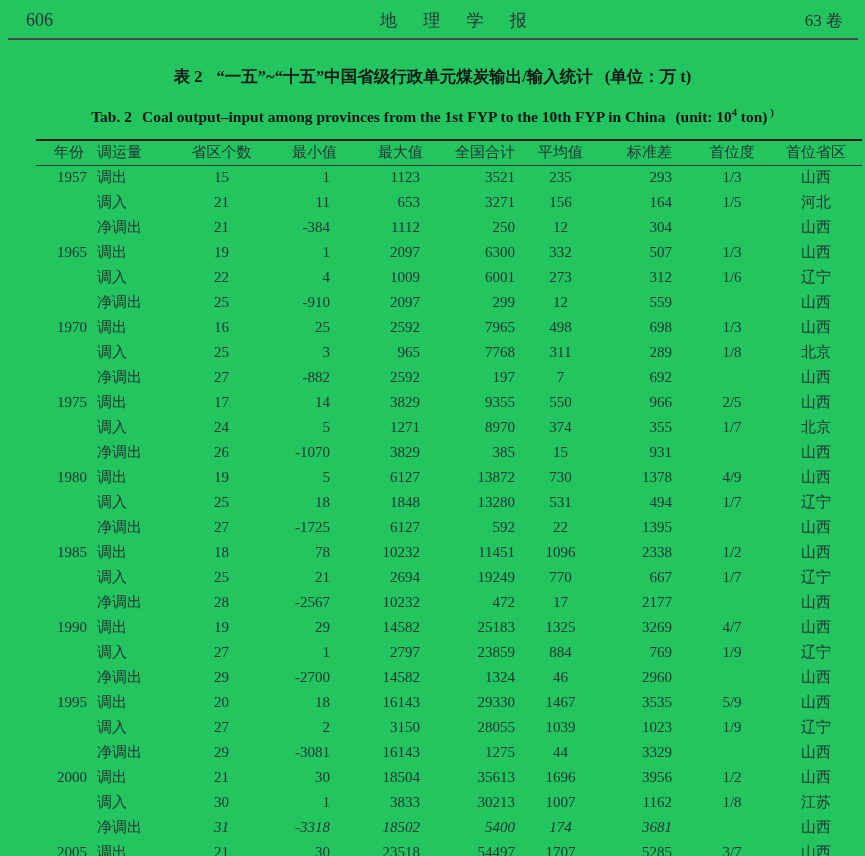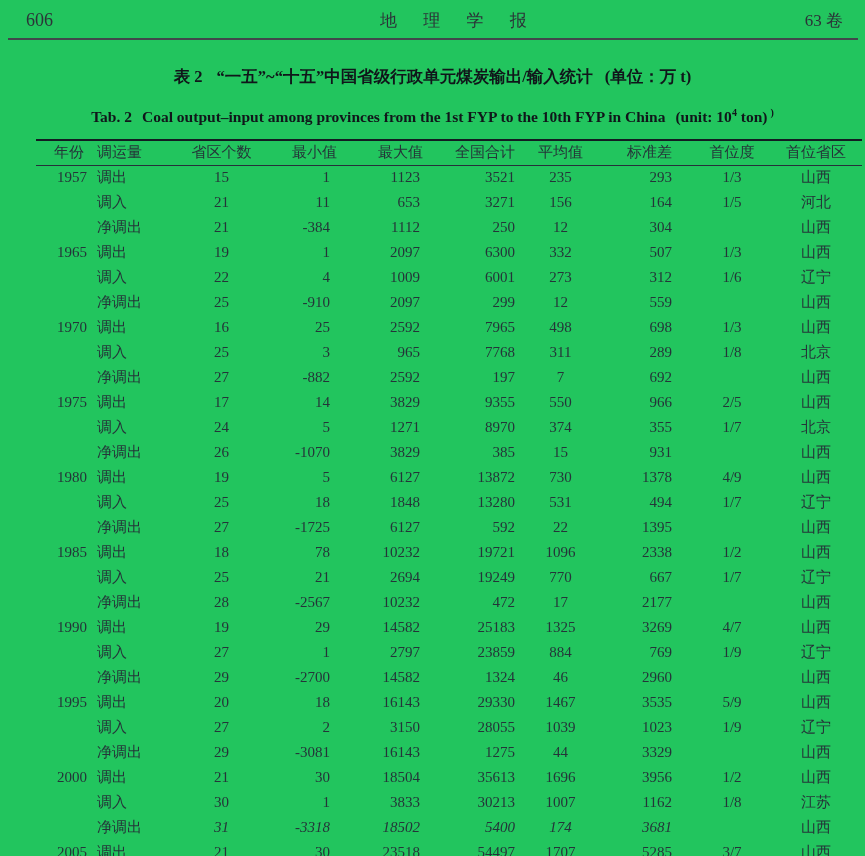--- a/index.html
+++ b/index.html
@@ -323,21 +323,21 @@
             <td class="col-std">1395</td>
             <td class="col-primacy"></td>
             <td class="col-province">山西</td>
           </tr>
           <tr>
             <td class="col-year">1985</td>
             <td class="col-flow">调出</td>
             <td class="col-count">18</td>
             <td class="col-min">78</td>
             <td class="col-max">10232</td>
-            <td class="col-total">19721</td>
+            <td class="col-total">11451</td>
             <td class="col-mean">1096</td>
             <td class="col-std">2338</td>
             <td class="col-primacy">1/2</td>
             <td class="col-province">山西</td>
           </tr>
           <tr>
             <td class="col-year"></td>
             <td class="col-flow">调入</td>
             <td class="col-count">25</td>
             <td class="col-min">21</td>

